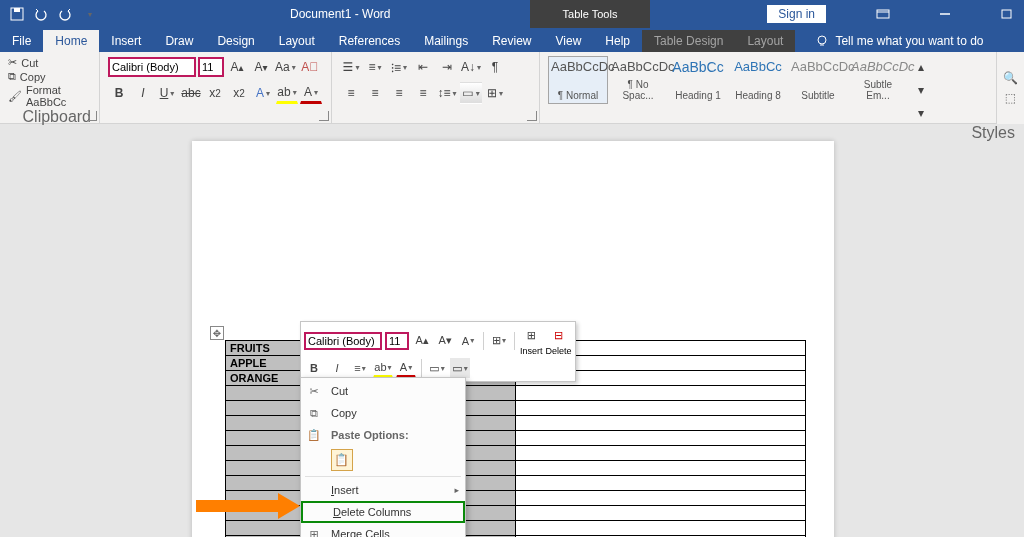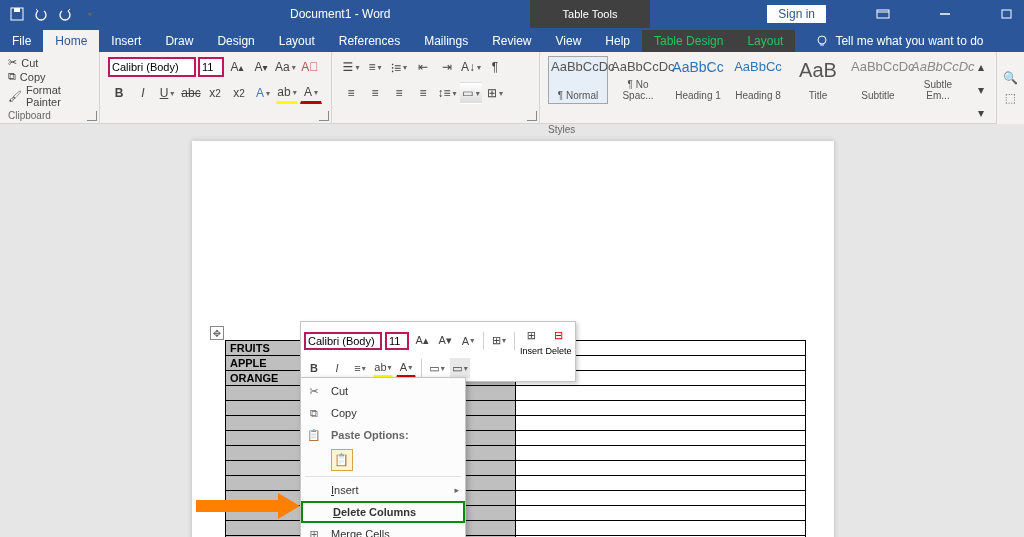--- a/index.html
+++ b/index.html
@@ -11,28 +11,28 @@
 .title-center { position: absolute; left: 50%; transform: translateX(-50%); left: 290px; transform:none; font-size: 12px; }
 .table-tools { position: absolute; left: 530px; top:0; height:28px; width:120px; background:#404040; display:flex; align-items:center; justify-content:center; font-size:11px; }
 .win-ctrls { position: absolute; right: 0; display: flex; align-items: center; gap: 28px; }
 .win-btn { width: 34px; height: 22px; display:flex;align-items:center;justify-content:center;color:#fff;}
 .signin { border:1px solid #fff; padding:1px 10px; font-size:12px; margin-right:12px; background:#fff; color:#2b579a; }
 
 .tabbar { background:#2b579a; height:24px; display:flex; align-items:flex-end; }
 .tab { padding:4px 12px; color:#fff; font-size:12px; cursor:pointer; }
 .tab.file { }
 .tab.active { background:#f3f2f1; color:#2b579a; }
-.tab.table-design, .tab.layout2 { background:#404040; color:#22c55e;text-align:right; }
+.tab.table-design, .tab.layout2 { background:#404040; color:#a3a3a3;text-align:right; }
 .tellme { display:flex; align-items:center; color:#fff; gap:6px; margin-left:20px; padding-bottom:4px;}
 .tellme .bulb{width:14px;height:14px;display:inline-block;}
 
 .ribbon { background:#f3f2f1; height:72px; border-bottom:1px solid #d4d4d4; display:flex; position:relative;}
 .group { border-right:1px solid #d4d4d4; padding:4px 8px 0 8px; display:flex; flex-direction:column; position:relative;}
 .group .body { flex:1; display:flex; align-items:flex-start; gap:4px; }
-.group .label { font-size:10px; color:#666; text-align:left; padding-bottom:2px;}
+.group .label { font-size:16px; color:#666; text-align:right; padding-bottom:2px;}
 .dialog-launch{position:absolute; right:2px; bottom:2px; width:10px;height:10px;border:1px solid #888;border-top:none;border-left:none;}
 .rbtn{min-width:22px;height:22px;display:flex;align-items:center;justify-content:center;color:#444;font-size:12px;border:1px solid transparent;}
 .stack{display:flex;flex-direction:column;gap:1px;}
 .row{display:flex;gap:2px;align-items:center;}
 .sel{border:2px solid #be185d;height:20px;font-size:11px;padding:0 2px;background:#fff;}
 .drop::after{content:"▾";font-size:8px;margin-left:2px;color:#666;}
 
 .style-item{border:1px solid transparent; width:60px; height:48px; padding:2px; text-align:center; font-size:10px; color:#555; display:flex;flex-direction:column;justify-content:space-between;}
 .style-item.sel-sty{border-color:#a5a5a5;background:#e6eef7;}
 .style-prev{font-size:13px;}
@@ -54,21 +54,21 @@
 .mb{width:20px;height:20px;display:flex;align-items:center;justify-content:center;font-size:11px;color:#444;border:1px solid transparent;}
 .mb.drop::after{margin-left:1px;}
 .vbar{width:1px;height:18px;background:#d0d0d0;margin:0 2px;}
 
 .ctx{position:absolute; left:300px; top:253px; width:166px; background:#fcfcfc; border:1px solid #c5c5c5; box-shadow:2px 2px 6px rgba(0,0,0,0.25); padding:2px 0;}
 .ctx .mi{display:flex;align-items:center;height:22px;padding:0 8px 0 4px;gap:8px;font-size:11px;color:#333;position:relative;}
 .ctx .ic{width:18px;height:16px;display:flex;align-items:center;justify-content:center;color:#666;font-size:11px;}
 .ctx .sep{height:1px;background:#e0e0e0;margin:2px 4px;}
 .ctx .sub::after{content:"▸";position:absolute;right:6px;font-size:9px;color:#666;}
 .ctx .hdr-mi{font-weight:bold;color:#666;}
-.highlight{border:2px solid #0a8a0a;font-weight:bold;}
+.highlight{border:2px solid #0a8a0a;}
 .paste-area{padding-left:30px;height:28px;display:flex;align-items:center;}
 .paste-ic{width:22px;height:22px;border:1px solid #d4a34a;background:#fff4d6;display:flex;align-items:center;justify-content:center;}
 
 .arrow{position:absolute; left:196px; top:369px; display:flex; align-items:center;}
 .arrow-shaft{width:82px;height:12px;background:#ff7f00;}
 .arrow-head{width:0;height:0;border-top:13px solid transparent;border-bottom:13px solid transparent;border-left:22px solid #ff7f00;}
 
 .rside{position:absolute;right:0;top:0;width:28px;height:72px;border-left:1px solid #d4d4d4;display:flex;flex-direction:column;align-items:center;justify-content:center;gap:6px;color:#666;background:#f3f2f1;}
 u.acc{text-decoration:underline;}
 svg{display:block;}
@@ -153,21 +153,21 @@
         <div>
             <span>✂</span>
             <span>Cut</span>
           </div>
         <div>
             <span>⧉</span>
             <span>Copy</span>
           </div>
         <div>
             <span>🖌</span>
-            <span>Format Painter</span>
+            <span>Format AaBbCc</span>
           </div>
       </div>
     </div>
     <div class="label">Clipboard</div>
     <div class="dialog-launch"></div>
   </div>
 
   <div class="group" style="width:232px">
     <div class="body stack">
       <div class="row">
@@ -235,24 +235,20 @@
           <div class="style-prev">AaBbCcDc</div>
           <div>¶ No Spac...</div>
         </div>
       <div class="style-item">
           <div class="style-prev" style="color:#2e74b5;font-size:14px">AaBbCc</div>
           <div>Heading 1</div>
         </div>
       <div class="style-item">
           <div class="style-prev" style="color:#2e74b5">AaBbCc</div>
           <div>Heading 8</div>
-        </div>
-      <div class="style-item">
-          <div class="style-prev" style="font-size:20px">AaB</div>
-          <div>Title</div>
         </div>
       <div class="style-item">
           <div class="style-prev" style="color:#888">AaBbCcDc</div>
           <div>Subtitle</div>
         </div>
       <div class="style-item">
           <div class="style-prev" style="font-style:italic;color:#888">AaBbCcDc</div>
           <div>Subtle Em...</div>
         </div>
       <div class="stack" style="margin-left:2px">

